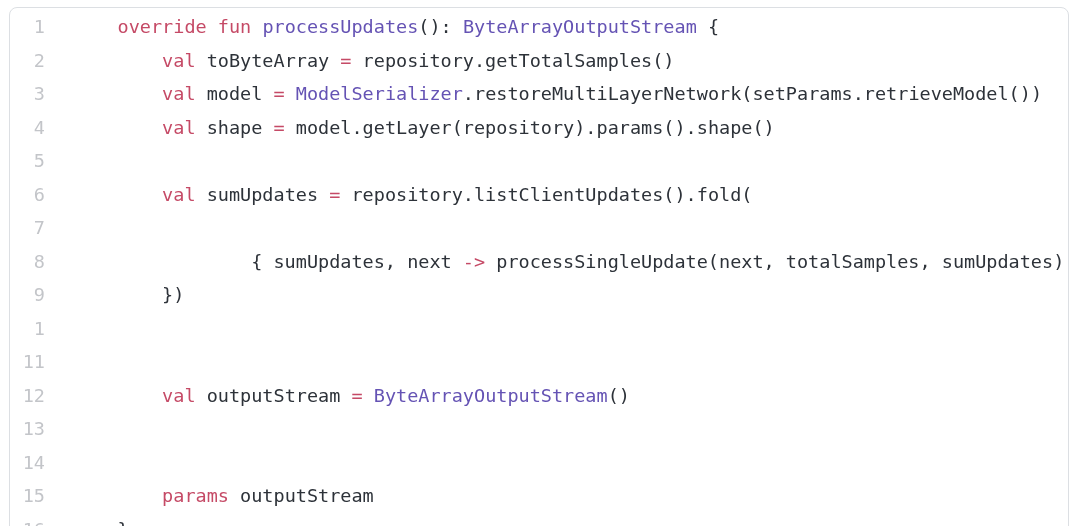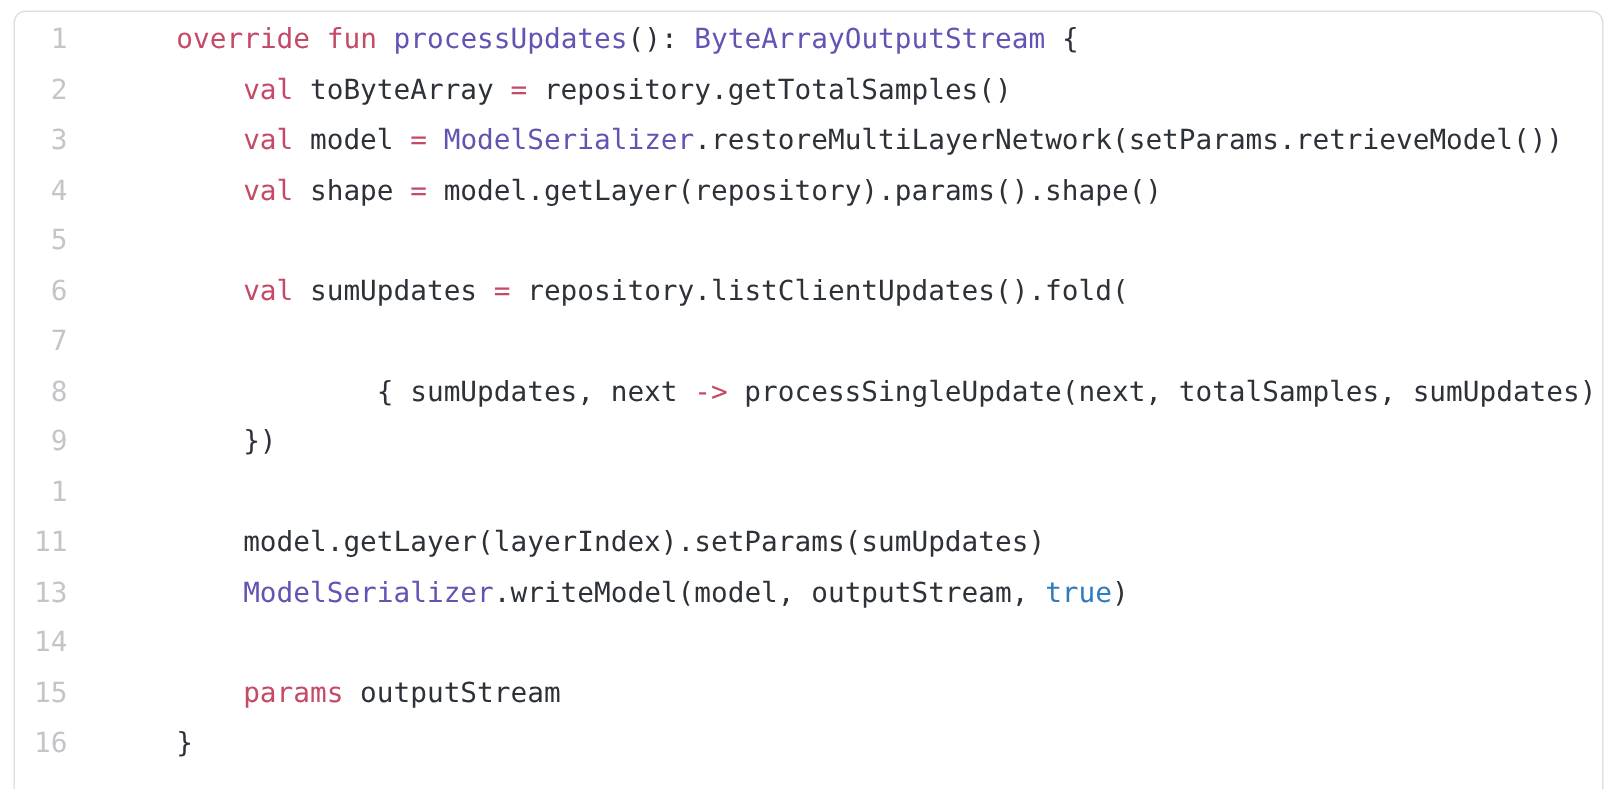--- a/index.html
+++ b/index.html
@@ -56,18 +56,19 @@
     <div class="line"><span class="ln">1</span><span class="code"><span class="tok-d">    </span><span class="tok-k">override</span><span class="tok-d"> </span><span class="tok-k">fun</span><span class="tok-d"> </span><span class="tok-p">processUpdates</span><span class="tok-d">(): </span><span class="tok-p">ByteArrayOutputStream</span><span class="tok-d"> {</span></span></div>
     <div class="line"><span class="ln">2</span><span class="code"><span class="tok-d">        </span><span class="tok-k">val</span><span class="tok-d"> toByteArray </span><span class="tok-k">=</span><span class="tok-d"> repository.getTotalSamples()</span></span></div>
     <div class="line"><span class="ln">3</span><span class="code"><span class="tok-d">        </span><span class="tok-k">val</span><span class="tok-d"> model </span><span class="tok-k">=</span><span class="tok-d"> </span><span class="tok-p">ModelSerializer</span><span class="tok-d">.restoreMultiLayerNetwork(setParams.retrieveModel())</span></span></div>
     <div class="line"><span class="ln">4</span><span class="code"><span class="tok-d">        </span><span class="tok-k">val</span><span class="tok-d"> shape </span><span class="tok-k">=</span><span class="tok-d"> model.getLayer(repository).params().shape()</span></span></div>
     <div class="line"><span class="ln">5</span><span class="code"></span></div>
     <div class="line"><span class="ln">6</span><span class="code"><span class="tok-d">        </span><span class="tok-k">val</span><span class="tok-d"> sumUpdates </span><span class="tok-k">=</span><span class="tok-d"> repository.listClientUpdates().fold(</span></span></div>
     <div class="line"><span class="ln">7</span></div>
     <div class="line"><span class="ln">8</span><span class="code"><span class="tok-d">                { sumUpdates, next </span><span class="tok-k">-&gt;</span><span class="tok-d"> processSingleUpdate(next, totalSamples, sumUpdates)</span></span></div>
     <div class="line"><span class="ln">9</span><span class="code"><span class="tok-d">        })</span></span></div>
     <div class="line"><span class="ln">1</span><span class="code"></span></div>
-    <div class="line"><span class="ln">11</span><span class="code"><span class="tok-d">        model.getLayer(layerIndex).setParams(sumUpdates)</span></span></div>
-    <div class="line"><span class="ln">13</span><span class="code"><span class="tok-d">        </span><span class="tok-p">ModelSerializer</span><span class="tok-d">.writeModel(model, outputStream, </span><span class="tok-b">true</span><span class="tok-d">)</span></span></div>
+    <div class="line"><span class="ln">11</span></div>
+    <div class="line"><span class="ln">12</span><span class="code"><span class="tok-d">        </span><span class="tok-k">val</span><span class="tok-d"> outputStream </span><span class="tok-k">=</span><span class="tok-d"> </span><span class="tok-p">ByteArrayOutputStream</span><span class="tok-d">()</span></span></div>
+    <div class="line"><span class="ln">13</span></div>
     <div class="line"><span class="ln">14</span></div>
     <div class="line"><span class="ln">15</span><span class="code"><span class="tok-d">        </span><span class="tok-k">params</span><span class="tok-d"> outputStream</span></span></div>
     <div class="line"><span class="ln">16</span><span class="code"><span class="tok-d">    }</span></span></div>
   </div>
 
 </body></html>

